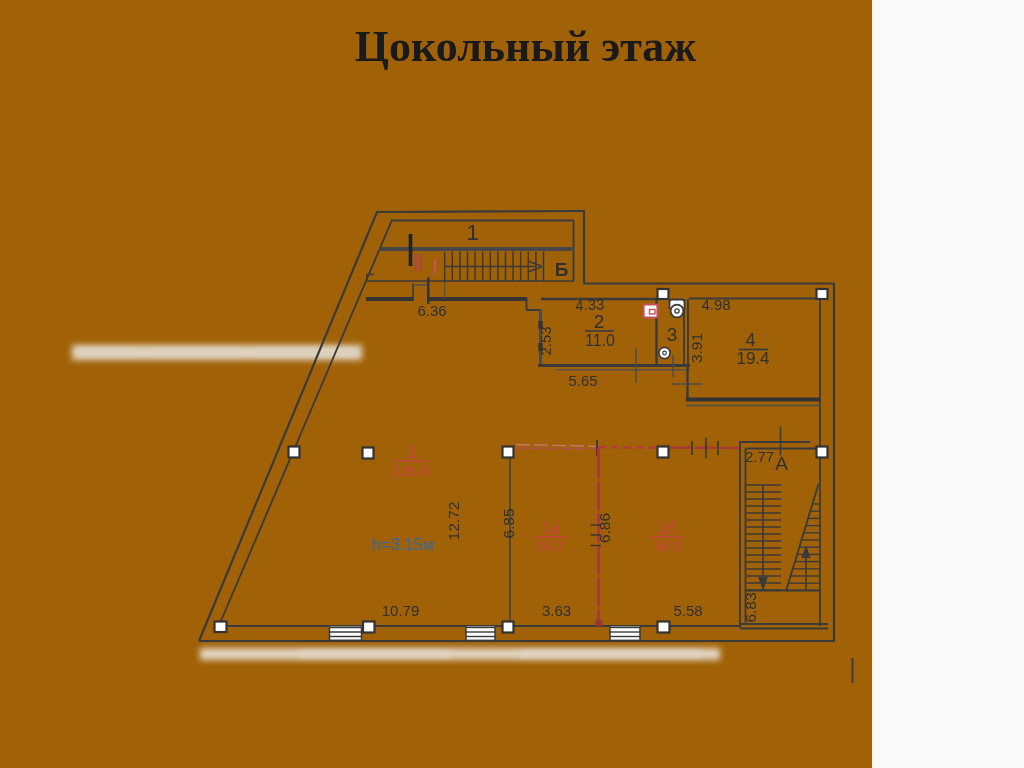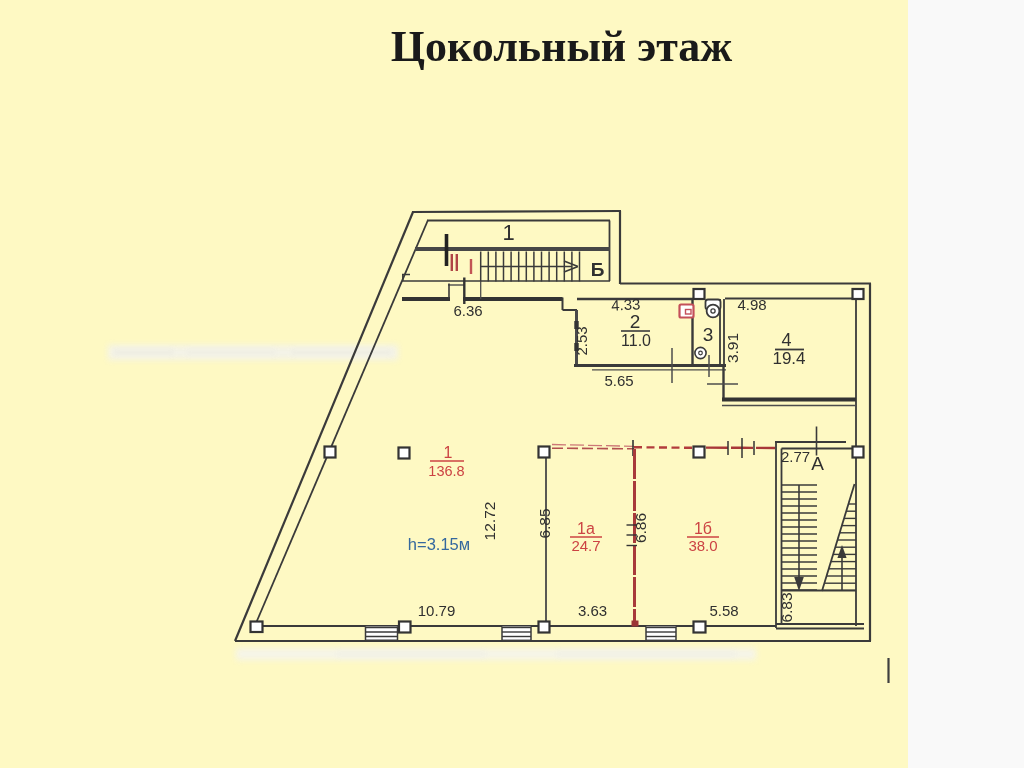--- a/index.html
+++ b/index.html
@@ -1,14 +1,14 @@
 <!DOCTYPE html>
 <html><head><meta charset="utf-8"><style>
 html,body{margin:0;padding:0;background:#f9f9f9;}
-.page{position:relative;width:872px;height:768px;background:#fef9c3;overflow:hidden;padding-left:36px;}svg{filter:blur(0.4px);}
+.page{position:relative;width:872px;height:768px;background:#a16207;overflow:hidden;}svg{filter:blur(0.4px);}
 </style></head><body>
 <div class="page">
 <svg width="1024" height="768" viewBox="0 0 1024 768">
 <g opacity="0.8">
 <rect x="72" y="345" width="290" height="15" fill="#f1f1f1" style="filter:blur(3px)"></rect>
 <rect x="78" y="349" width="60" height="6" fill="#ebebeb" style="filter:blur(2.5px)"></rect>
 <rect x="150" y="349" width="90" height="6" fill="#ededed" style="filter:blur(2.5px)"></rect>
 <rect x="255" y="349" width="100" height="6" fill="#ececec" style="filter:blur(2.5px)"></rect>
 <rect x="200" y="648" width="520" height="12" fill="#f3f3f3" style="filter:blur(3px)"></rect>
 <rect x="300" y="651" width="150" height="6" fill="#efefef" style="filter:blur(2.5px)"></rect>

